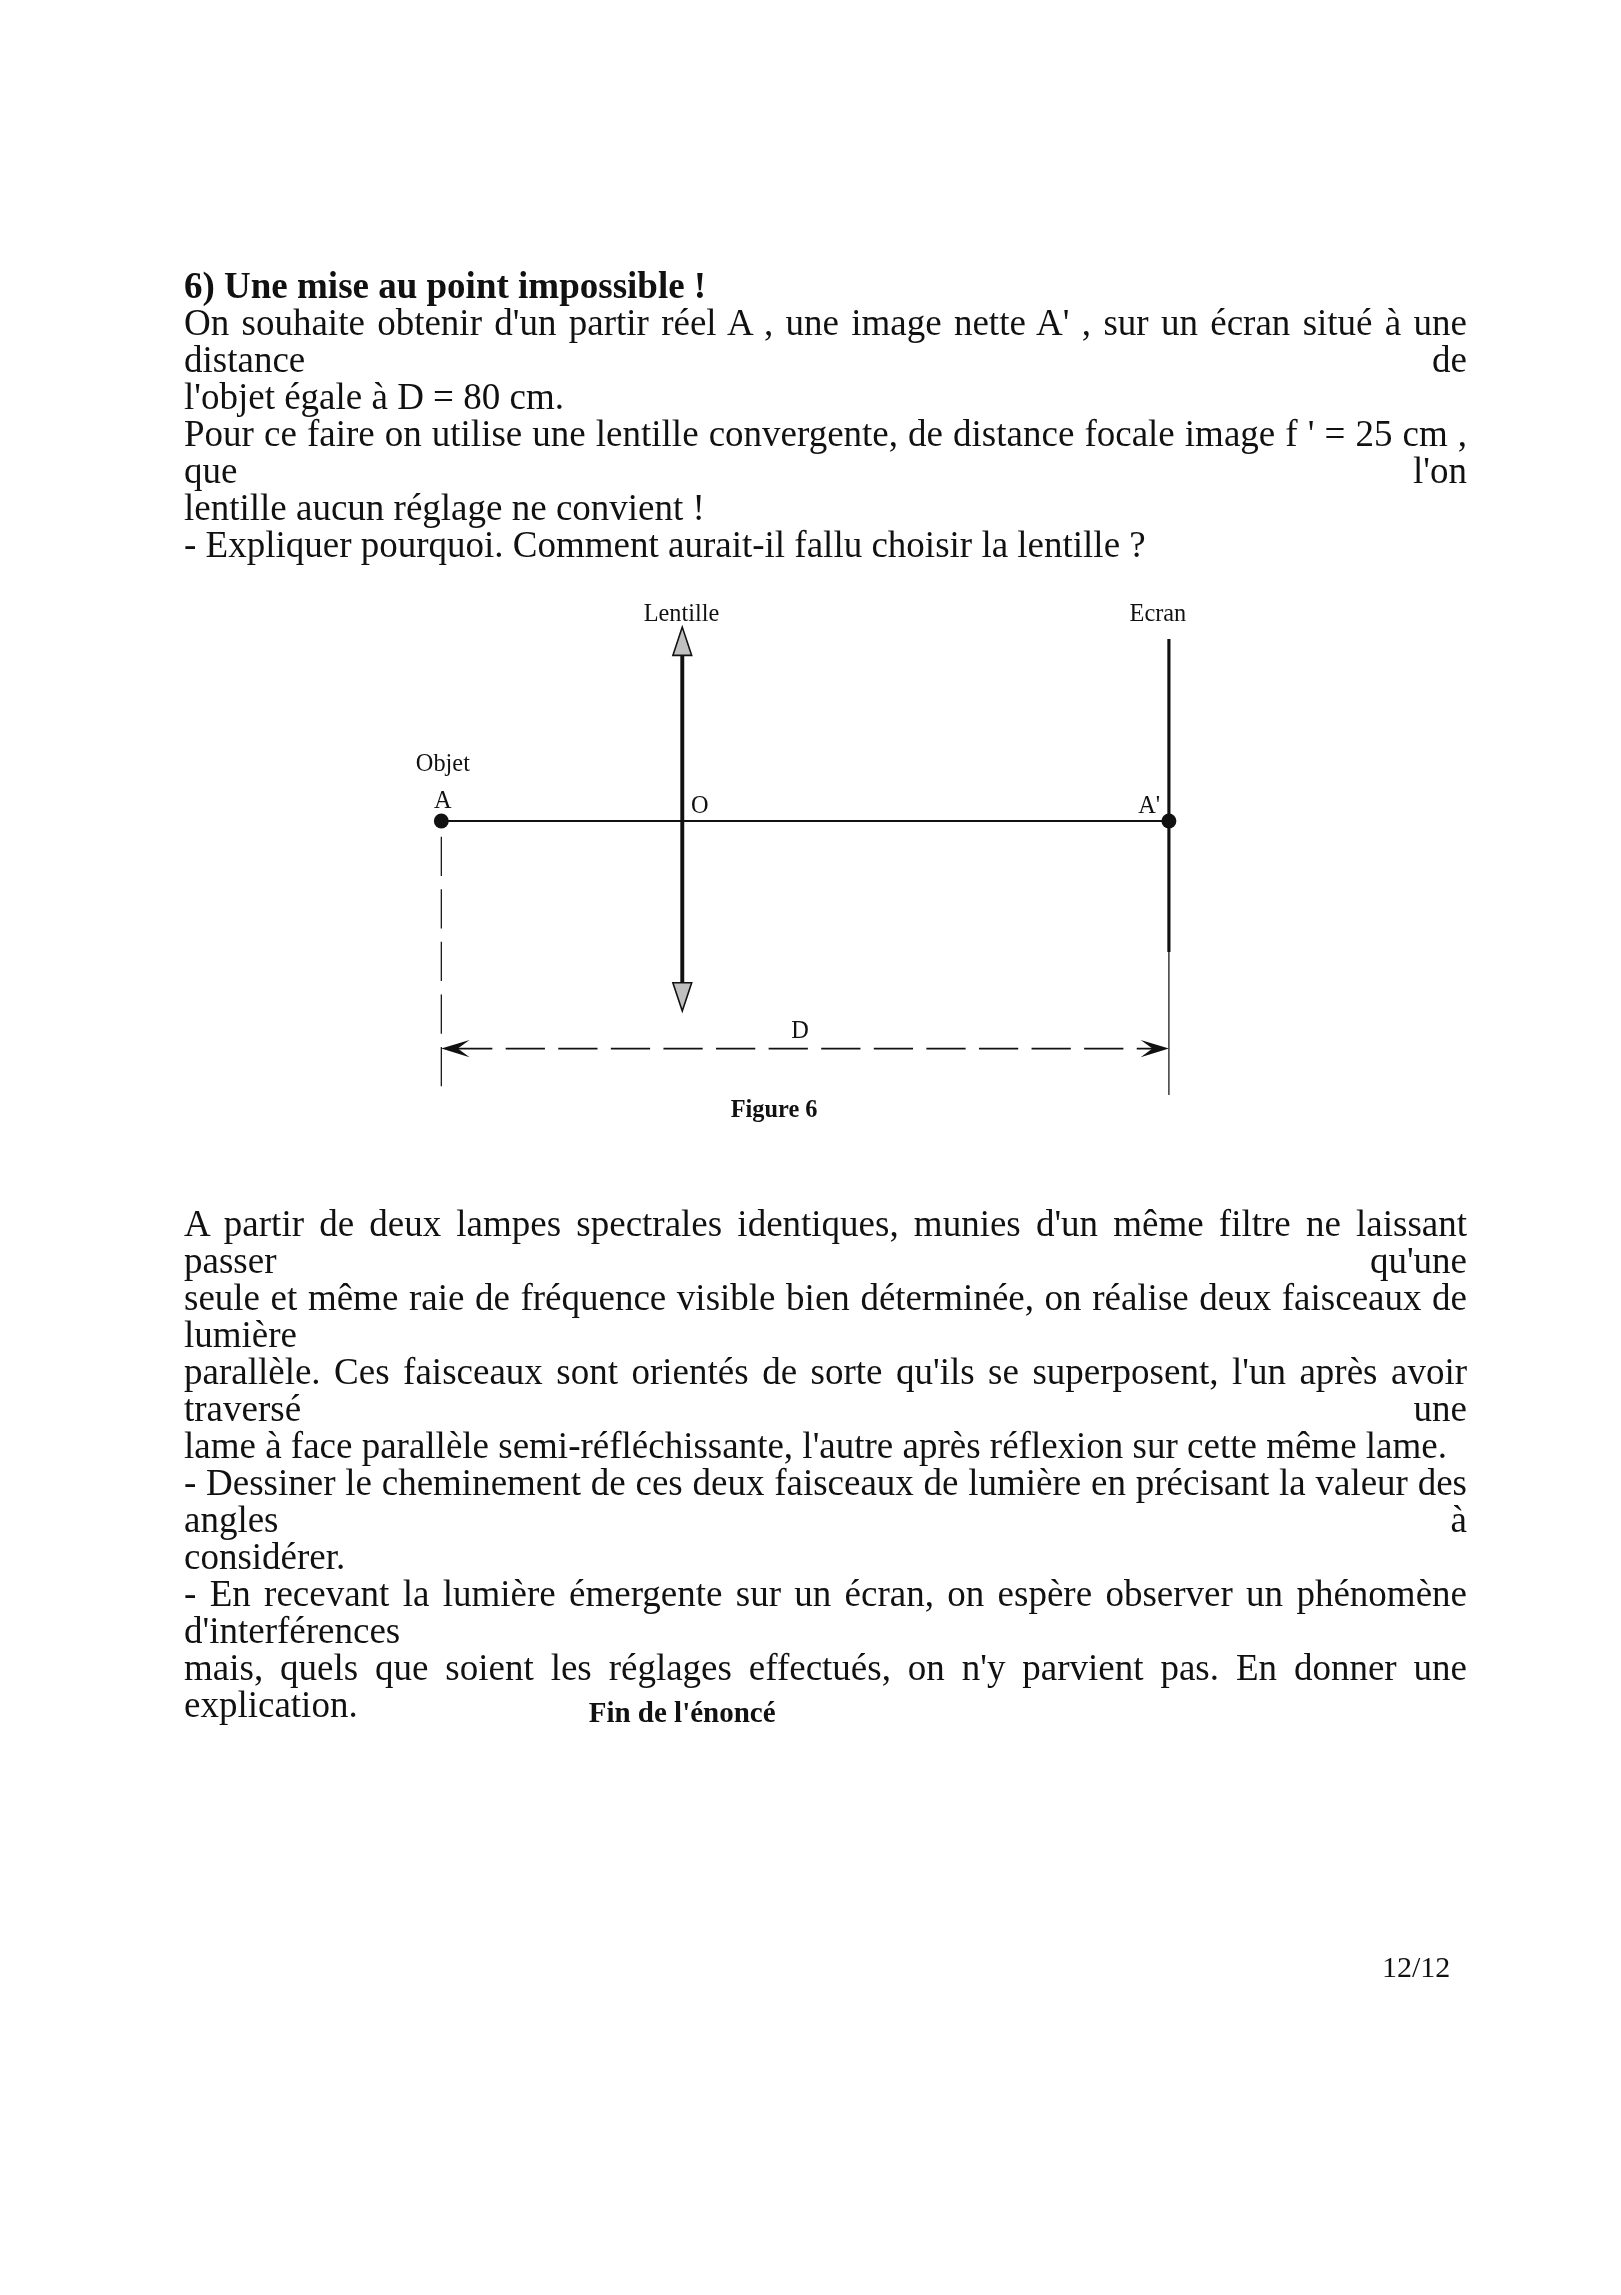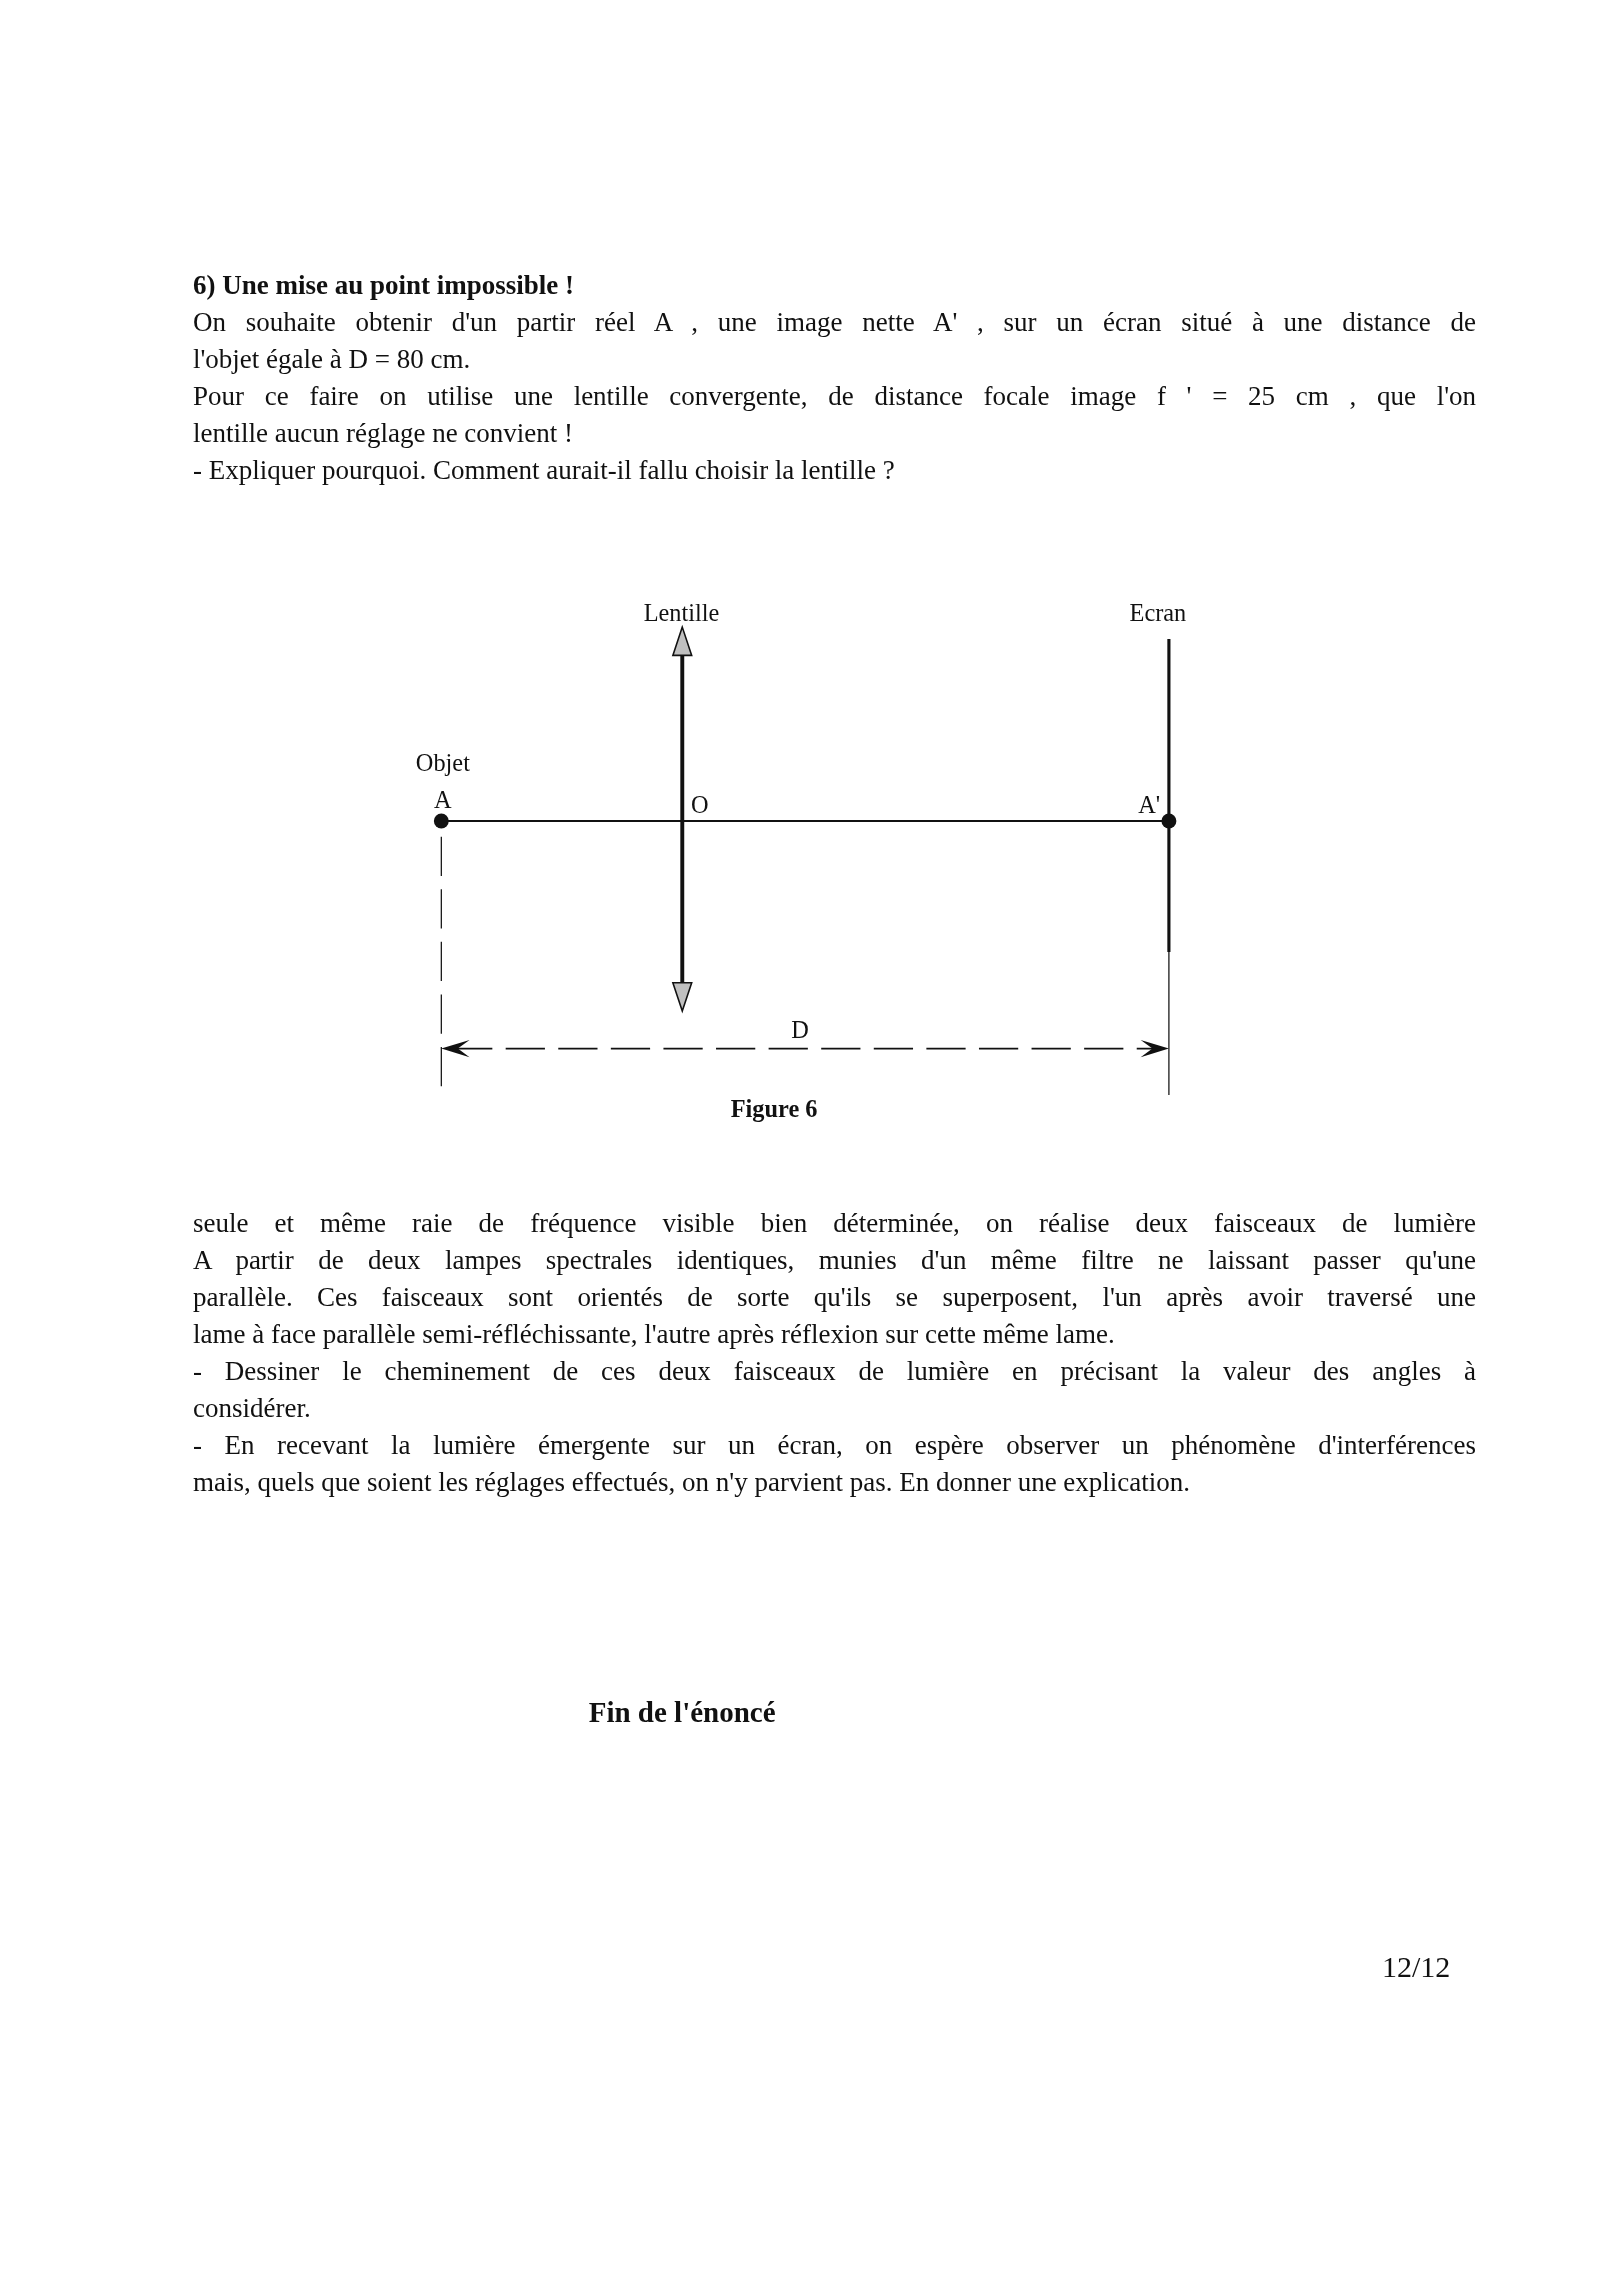--- a/index.html
+++ b/index.html
@@ -1,18 +1,18 @@
 <!DOCTYPE html>
 <html style="font-size:12.6px"><head>
   <meta charset="utf-8">
   <style>
     html, body { margin: 0; padding: 0; background: #ffffff; }
     body { width: 1622px; height: 2295px; position: relative; overflow: hidden;
            font-family: "Liberation Serif", "DejaVu Serif", serif; color: #111111; }
-    .block { position: absolute; left: 193px; width: 1283px; font-size: 27px; line-height: 37px; }
+    .block { position: absolute; left: 184px; width: 1283px; font-size: 37px; line-height: 37px; }
     .block p { margin: 0; text-align: justify; text-align-last: left; }
     .block p.full { text-align-last: justify; }
     .title { font-weight: bold; }
     #sec6 { top: 267px; }
     #sec7 { top: 1205px; }
     #fig { position: absolute; left: 0; top: 0; width: 1622px; height: 2295px; pointer-events: none; }
     #fig text { font-family: "Liberation Serif", "DejaVu Serif", serif; fill: #111111; }
     .end { position: absolute; top: 1696px; left: 0; width: 1380px; text-align: center; padding-right: 15.7px; box-sizing: border-box;
            font-size: 29px; font-weight: bold; }
     .pagenum { position: absolute; top: 1950px; left: 1382px; font-size: 30px; text-align: center; }
@@ -54,22 +54,22 @@
   <circle cx="1489" cy="1046" r="9.5" fill="#111"></circle>
 
   <line x1="577" y1="1336" x2="1474" y2="1336" stroke="#111" stroke-width="2" stroke-dasharray="50 17"></line>
   <polygon points="562,1336 598,1325 583,1336 598,1347" fill="#111"></polygon>
   <polygon points="1489,1336 1453,1325 1468,1336 1453,1347" fill="#111"></polygon>
 
   <text x="986" y="1423" font-size="31" font-weight="bold" text-anchor="middle">Figure 6</text>
 </svg>
 
 <div class="block" id="sec7">
+  <p class="full">A partir de deux lampes spectrales identiques, munies d'un même filtre ne laissant passer qu'une</p>
   <p class="full">seule et même raie de fréquence visible bien déterminée, on réalise deux faisceaux de lumière</p>
-  <p class="full">A partir de deux lampes spectrales identiques, munies d'un même filtre ne laissant passer qu'une</p>
   <p class="full">parallèle. Ces faisceaux sont orientés de sorte qu'ils se superposent, l'un après avoir traversé une</p>
   <p>lame à face parallèle semi-réfléchissante, l'autre après réflexion sur cette même lame.</p>
   <p class="full">- Dessiner le cheminement de ces deux faisceaux de lumière en précisant la valeur des angles à</p>
   <p>considérer.</p>
   <p class="full">- En recevant la lumière émergente sur un écran, on espère observer un phénomène d'interférences</p>
   <p>mais, quels que soient les réglages effectués, on n'y parvient pas. En donner une explication.</p>
 </div>
 
 <div class="end">Fin de l'énoncé</div>
 <div class="pagenum">12/12</div>

